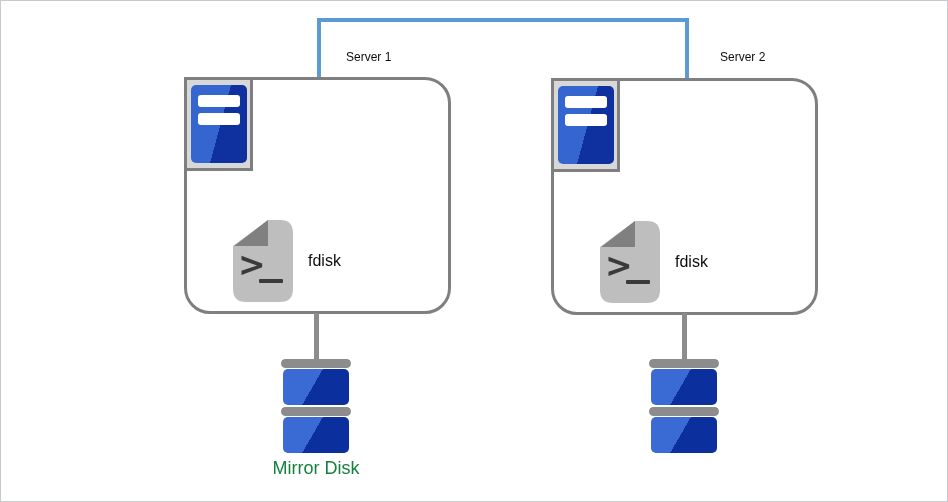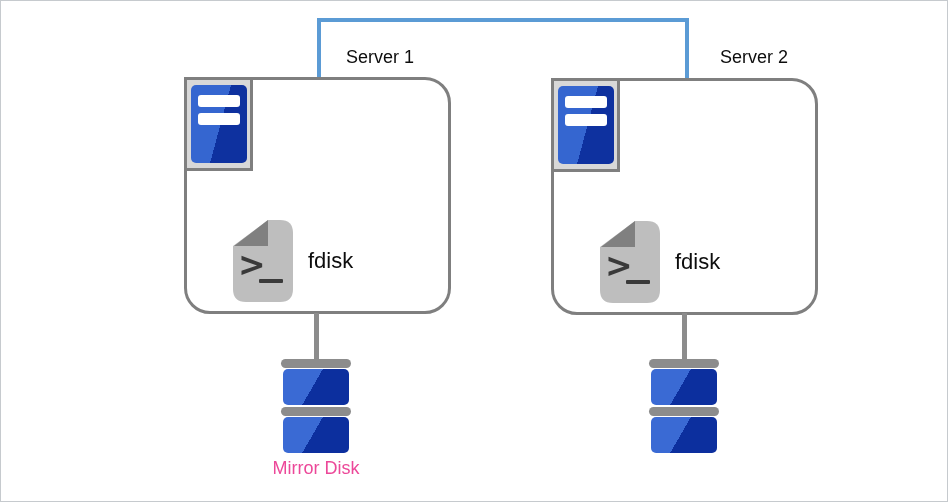--- a/index.html
+++ b/index.html
@@ -15,21 +15,21 @@
   }
   
   .link{position:absolute;background:#5b9bd5;}
   .link-h{left:316px;top:17px;width:372px;height:4px;}
   .link-v1{left:316px;top:17px;width:4px;height:60px;}
   .link-v2{left:684px;top:17px;width:4px;height:61px;}
 
   
   .server-label{
     position:absolute;top:45px;
-    font-size:18px;line-height:22px;color:#0d0d0d;
+    font-size:12px;line-height:22px;color:#0d0d0d;
     white-space:nowrap;
   }
   .server-label.s1{left:345px;}
   .server-label.s2{left:707px;margin-left:12px;}
 
   
   .server-box{
     position:absolute;
     width:267px;height:237px;
     border:3px solid #7f7f7f;border-radius:26px;
@@ -57,21 +57,21 @@
     background:#ffffff;border-radius:3px;
   }
   .tower .bar.b1{top:10px;}
   .tower .bar.b2{top:28px;}
 
   
   .tool-row{
     position:absolute;left:45px;top:138px;
     display:flex;align-items:center;gap:14px;
   }
-  .tool-label{font-size:22px;color:#0d0d0d;white-space:nowrap;}
+  .tool-label{font-size:16px;color:#0d0d0d;white-space:nowrap;}
 
   
   .drop{position:absolute;width:5px;height:46px;top:312px;background:#8c8c8c;}
   .drop.d1{left:313px;}
   .drop.d2{left:681px;}
 
   
   .disk{
     position:absolute;top:358px;width:70px;
     display:flex;flex-direction:column;align-items:center;
@@ -79,21 +79,21 @@
   .disk.d1{left:280px;}
   .disk.d2{left:648px;}
   .disk .cap{width:70px;height:9px;border-radius:4.5px;background:#8c8c8c;}
   .disk .cap.c2{margin-top:2px;}
   .disk .platter{
     width:66px;height:36px;border-radius:5px;margin-top:1px;
     background:linear-gradient(120deg,#3a6ad4 46%,#0c2f9e 46%);
   }
   .disk-label{
     position:absolute;top:456px;
-    font-size:18px;line-height:22px;color:#ec4899;
+    font-size:18px;line-height:22px;color:#15803d;
     text-align:center;white-space:nowrap;
   }
   .disk-label.d1{left:240px;width:150px;}
   .disk-label.d2{left:608px;width:150px;}
 </style>
 </head>
 <body>
 
 <div class="canvas">
 

